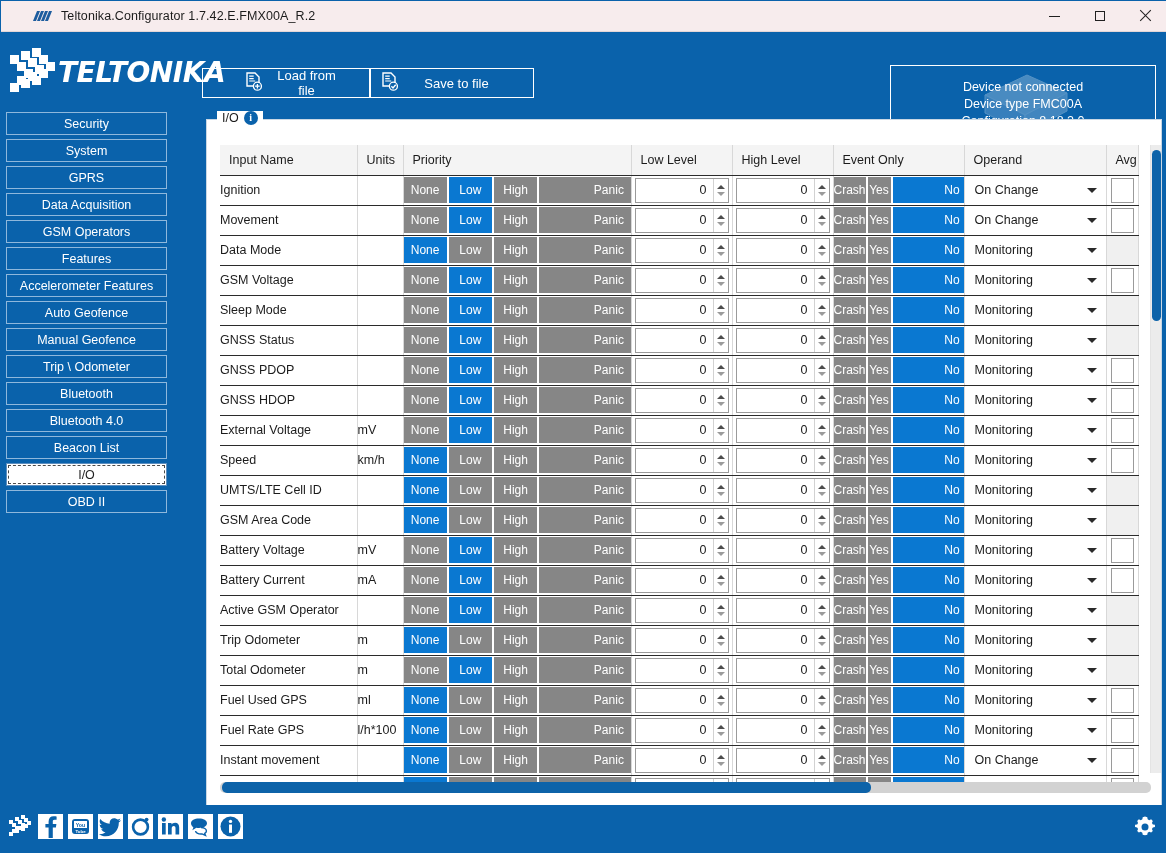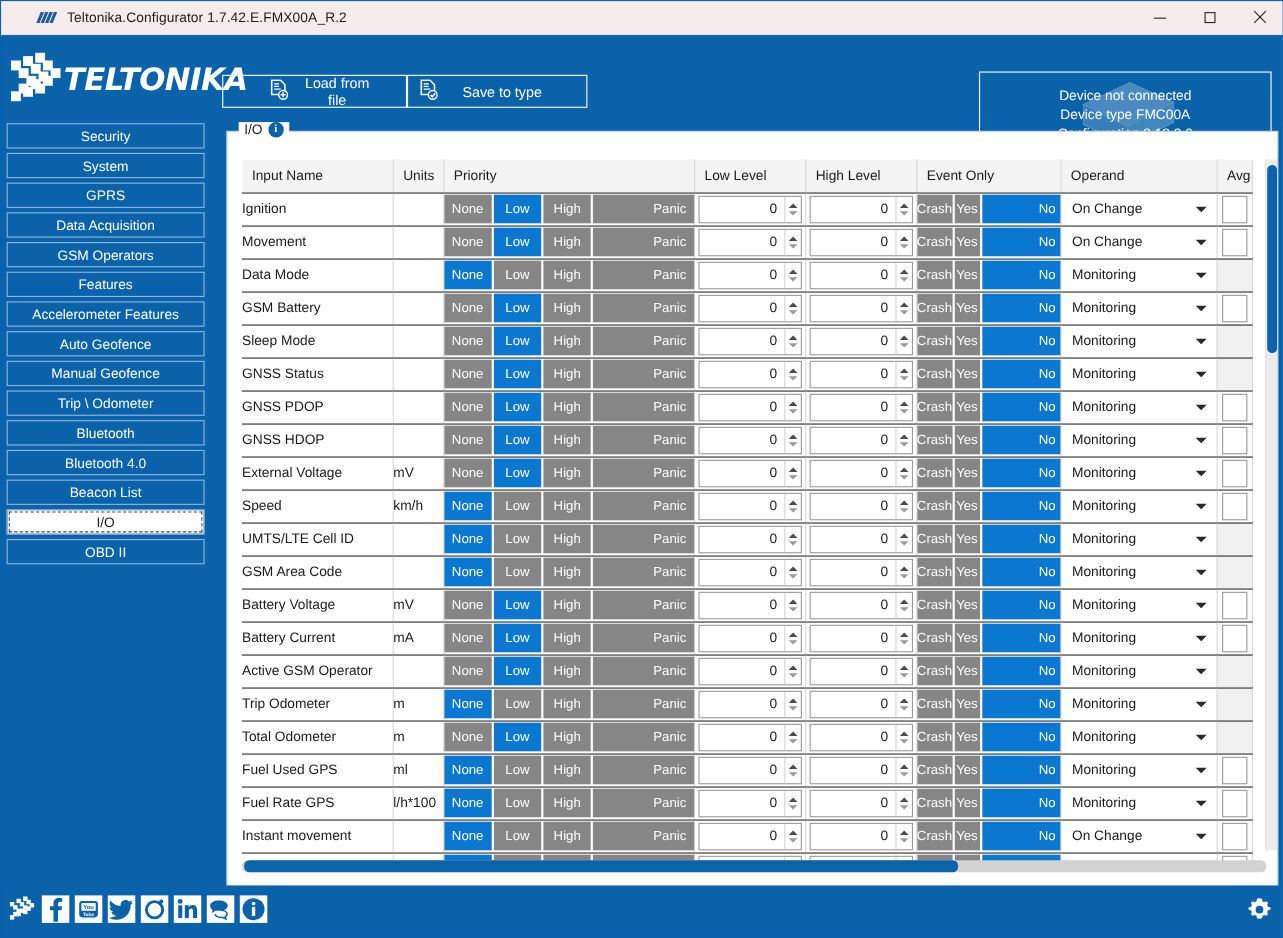--- a/index.html
+++ b/index.html
@@ -102,21 +102,21 @@
     width: 96px; height: 70px; opacity: 0.30;
   }
   .devbox .lines {
     position: absolute; left: 0; top: 13px; width: 100%;
     text-align: center; color: #fff; font-size: 12.5px; line-height: 17px;
   }
 
   
   .sidebar {
     position: absolute; left: 5px; top: 111px;
-    width: 180px;
+    width: 161px;
   }
   .side-item {
     height: 23px; margin-bottom: 4px;
     border: 1px solid #8fb8dc;
     background: #0a62ab;
     color: #ffffff; font-size: 12.5px;
     display: flex; align-items: center; justify-content: center;
     cursor: pointer;
   }
   .side-item.active {
@@ -341,21 +341,21 @@
 
     <div class="hdr-btn" id="btn-save">
       <span class="ico">
         <svg width="17" height="19" viewBox="0 0 17 19">
           <path d="M2 1 h8 l4 4 v9 h-12 z" fill="none" stroke="#fff" stroke-width="1.4"></path>
           <path d="M4.2 4.2 h4.5 M4.2 6.6 h4.5 M4.2 9 h6" stroke="#fff" stroke-width="1.2"></path>
           <circle cx="12.4" cy="14.2" r="4" fill="#0a62ab" stroke="#fff" stroke-width="1.3"></circle>
           <path d="M10.4 14.3 l1.6 1.7 l2.7 -3.2" fill="none" stroke="#fff" stroke-width="1.4"></path>
         </svg>
       </span>
-      <span class="lbl">Save to type</span>
+      <span class="lbl">Save to file</span>
     </div>
 
     <div class="devbox">
       <svg class="dev-img" viewBox="0 0 96 70">
         <g fill="#ffffff" stroke="#ffffff" stroke-width="1">
           <path d="M8 26 L50 6 L90 24 L48 46 Z" fill="#dbe9f5"></path>
           <path d="M8 26 L48 46 L48 64 L8 44 Z" fill="#9fc4e3"></path>
           <path d="M48 46 L90 24 L90 42 L48 64 Z" fill="#c2daee"></path>
           <path d="M18 52 L34 60 L34 68 L18 60 Z" fill="#bcd7ec"></path>
         </g>
@@ -579,21 +579,21 @@
                 <div class="combo">
                   <span class="cv">Monitoring</span>
                   <span class="chev"></span>
                 </div>
               </td>
               <td class="c-avg disabled">
                 <div class="avgbox"></div>
               </td>
             </tr>
             <tr>
-              <td class="c-name">GSM Battery</td>
+              <td class="c-name">GSM Voltage</td>
               <td class="c-units"></td>
               <td class="c-prio">
                 <div class="seg">
                   <span>None</span>
                   <span class="on">Low</span>
                   <span>High</span>
                   <span>Panic</span>
                 </div>
               </td>
               <td>

